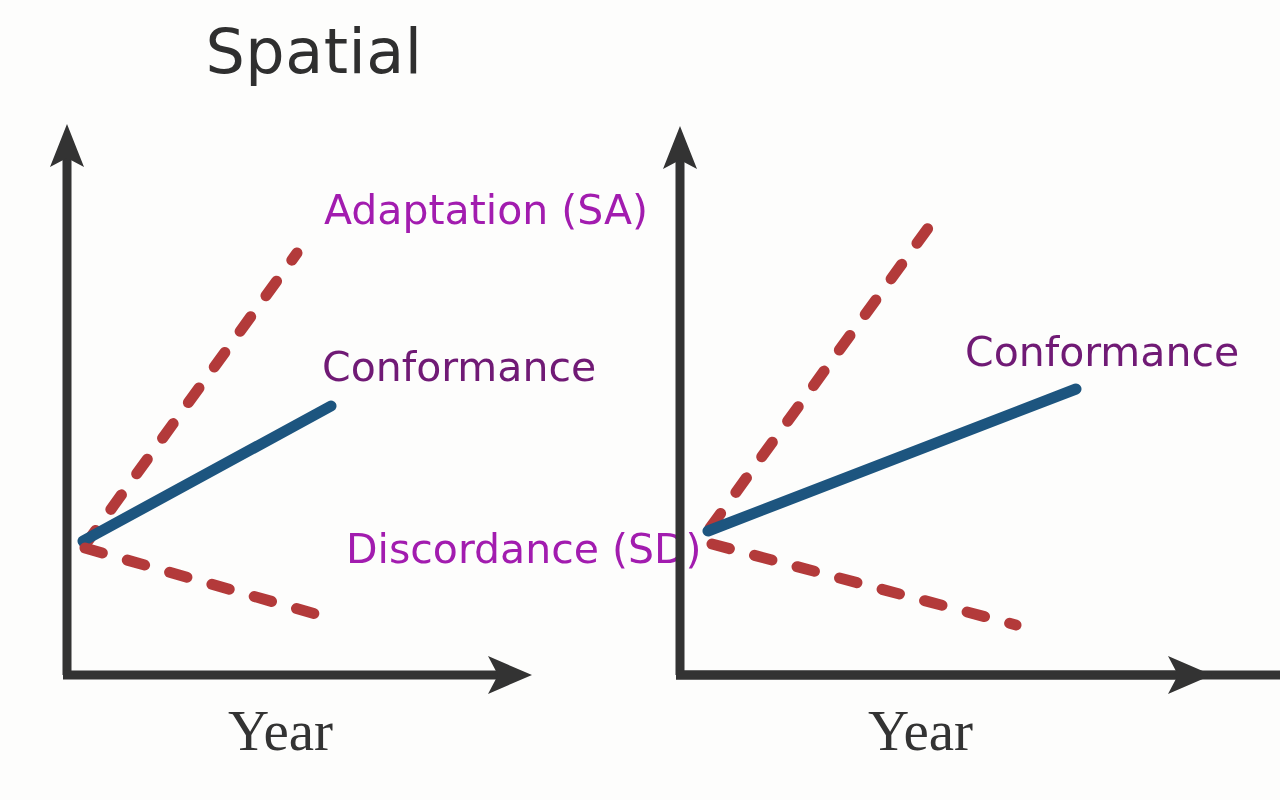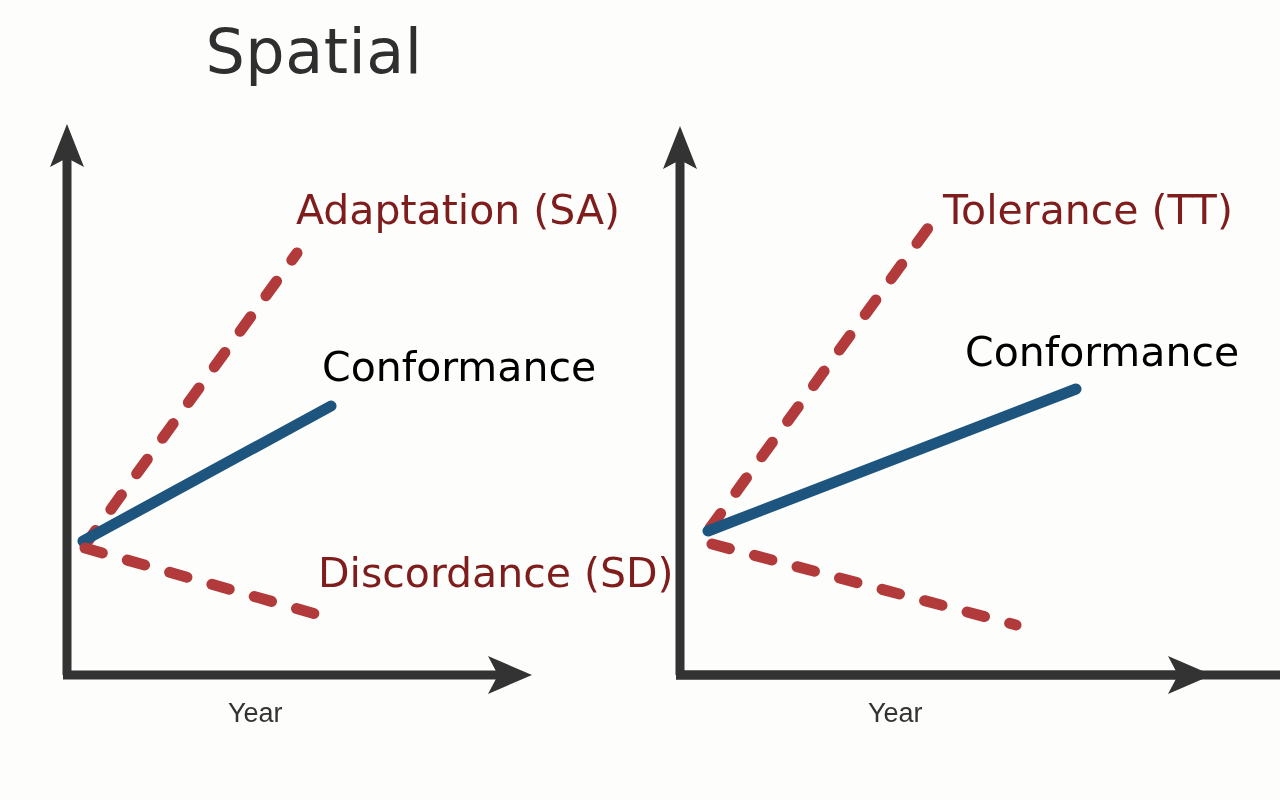--- a/index.html
+++ b/index.html
@@ -49,40 +49,40 @@
   .svg-layer {
     position: absolute;
     left: 0; top: 0;
     width: 640px;
     height: 800px;
     overflow: visible;
   }
 
   .axis-label {
     position: absolute;
-    font-size: 27px;
+    font-size: 57px;
     color: #333333;
     white-space: nowrap;
-    font-family: Liberation Sans, sans-serif;
+    font-family: Liberation Serif, serif;
     text-align: center;
   }
 
   .series-label {
     position: absolute;
     white-space: nowrap;
     font-family: "DejaVu Sans", sans-serif;
     line-height: 1.08;
   }
-  .series-label.red   { color: #7f1d1d; }
+  .series-label.red   { color: #a21caf; margin-left: 28px; }
   .series-label.blue  { color: #1d5party; }
-  .series-label.blue  { color: #000000; }
+  .series-label.blue  { color: #701a75; }
 
   .lbl-sa  { left: 296px; top: 188px; font-size: 41px; }
   .lbl-sc  { left: 322px; top: 345px; font-size: 41px; text-align: center; width: 250px; }
-  .lbl-sd  { left: 318px; top: 551px; font-size: 41px; }
+  .lbl-sd  { left: 318px; top: 527px; font-size: 41px; }
   .lbl-year-left { left: 228px; top: 698px; }
 
   .lbl-tt  { left: 303px; top: 188px; font-size: 41px; }
   .lbl-tc  { left: 325px; top: 330px; font-size: 41px; text-align: center; width: 250px; }
   .lbl-ta  { left: 300px; top: 540px; font-size: 41px; }
   .lbl-year-right { left: 228px; top: 698px; }
 </style>
 </head>
 <body>
 
@@ -138,21 +138,20 @@
         <line x1="36" y1="675" x2="538" y2="675" stroke="#333333" stroke-width="9" stroke-linecap="butt"></line>
       </g>
 
       <line x1="70" y1="528" x2="291" y2="224" stroke="#b33a3a" stroke-width="11" stroke-linecap="round" stroke-dasharray="18 26"></line>
 
       <line x1="68" y1="531" x2="436" y2="389" stroke="#1d557f" stroke-width="11" stroke-linecap="round"></line>
 
       <line x1="72" y1="544" x2="376" y2="625" stroke="#b33a3a" stroke-width="11" stroke-linecap="round" stroke-dasharray="18 26"></line>
     </svg>
 
-    <div class="series-label red lbl-tt">Tolerance (TT)</div>
 
     <div class="series-label blue lbl-tc">
       <div>Conformance</div>
     </div>
 
 
     <div class="axis-label lbl-year-right">Year</div>
   </div>
 
 </div>

